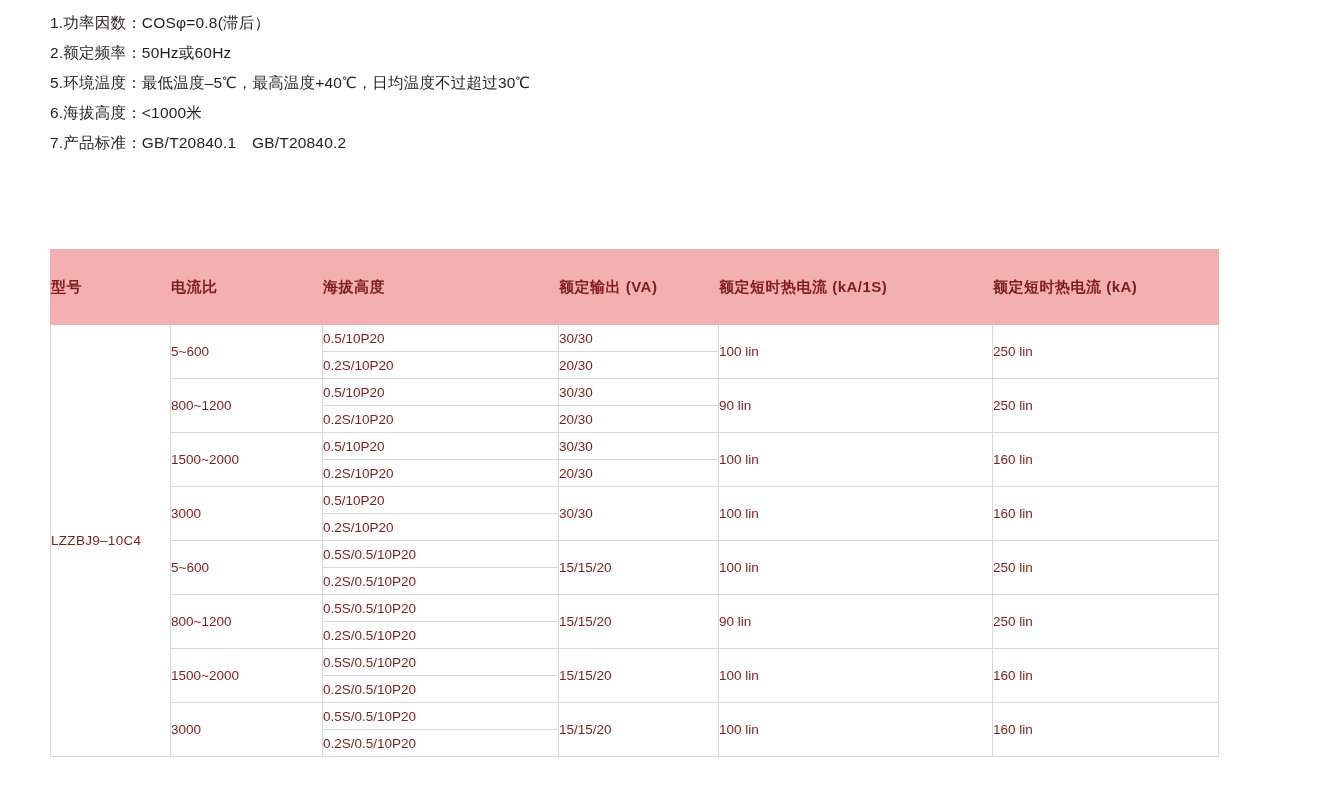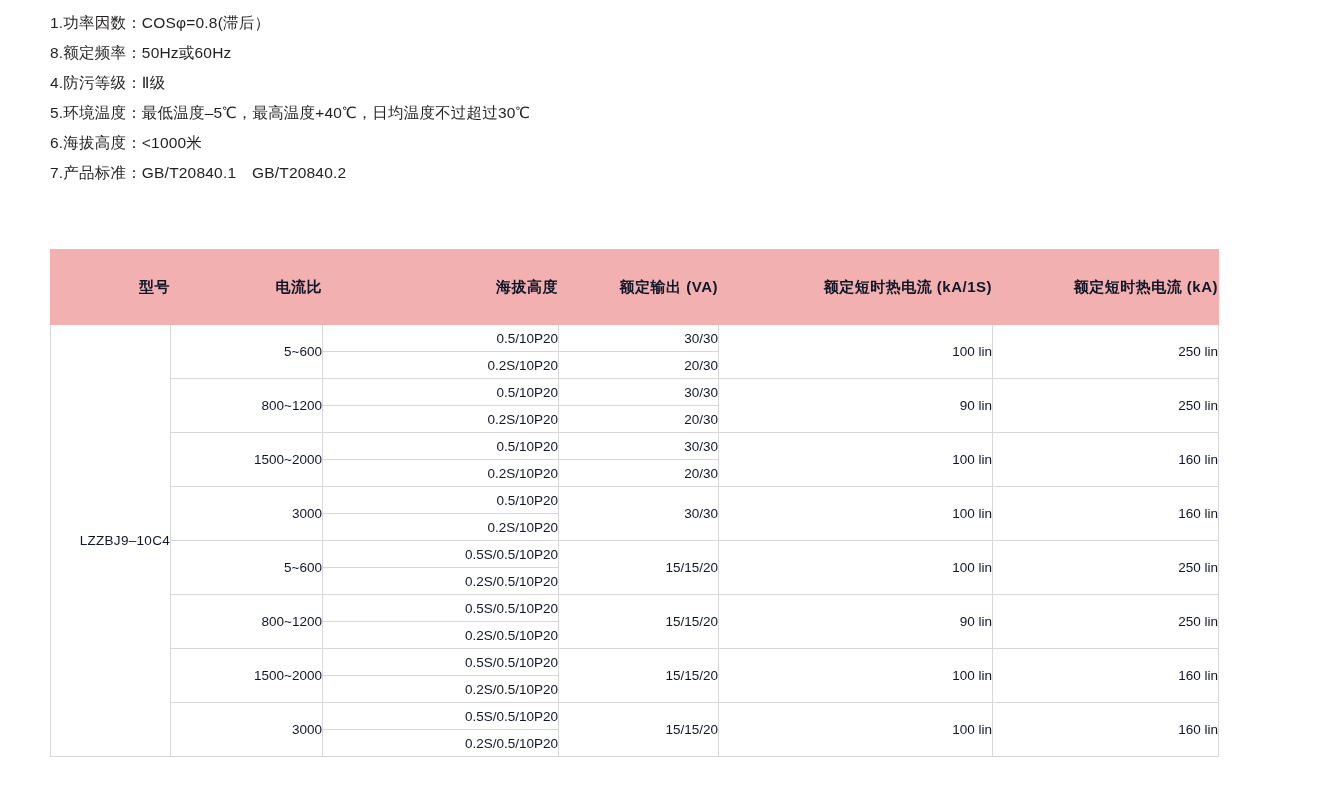--- a/index.html
+++ b/index.html
@@ -38,24 +38,24 @@
     position: absolute;
     left: 50px;
     top: 249px;
     width: 1168px;
     border-collapse: collapse;
     table-layout: fixed;
   }
   table.main th,
   table.main td {
     border: 1px solid #d8d8d8;
-    text-align: right;
+    text-align: left;
     vertical-align: middle;
     font-size: 13.5px;
-    color: #0f172a;
+    color: #7f1d1d;
     padding: 0;
   }
   table.main thead th {
     background: #f3b0b0;
     height: 74px;
     font-weight: bold;
     font-size: 15px;
     border: 1px solid #f3b0b0;
     letter-spacing: 0.5px;
   }
@@ -85,22 +85,21 @@
   .col5 { width: 274px; }
   .col6 { width: 226px; }
 </style>
 </head>
 <body>
 
 <div class="page">
 
   <div class="spec-list">
     <div class="spec-item">1.功率因数：COSφ=0.8(滞后）</div>
-    <div class="spec-item">8.额定频率：50Hz或60Hz</div>
-    <div class="spec-item">4.防污等级：Ⅱ级</div>
+    <div class="spec-item">2.额定频率：50Hz或60Hz</div>
     <div class="spec-item">5.环境温度：最低温度–5℃，最高温度+40℃，日均温度不过超过30℃</div>
     <div class="spec-item">6.海拔高度：&lt;1000米</div>
     <div class="spec-item">7.产品标准：GB/T20840.1　GB/T20840.2</div>
   </div>
 
   <table class="main">
     <colgroup>
       <col class="col1">
         <col class="col2">
         <col class="col3">

